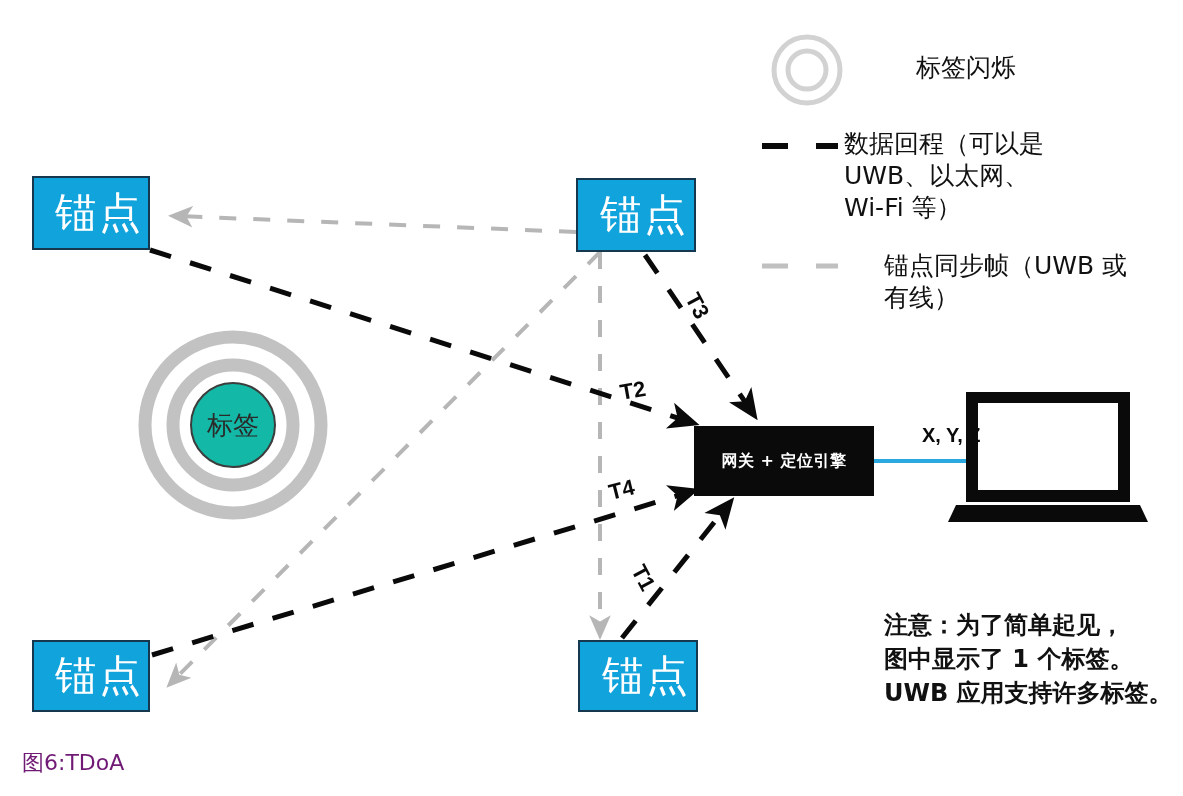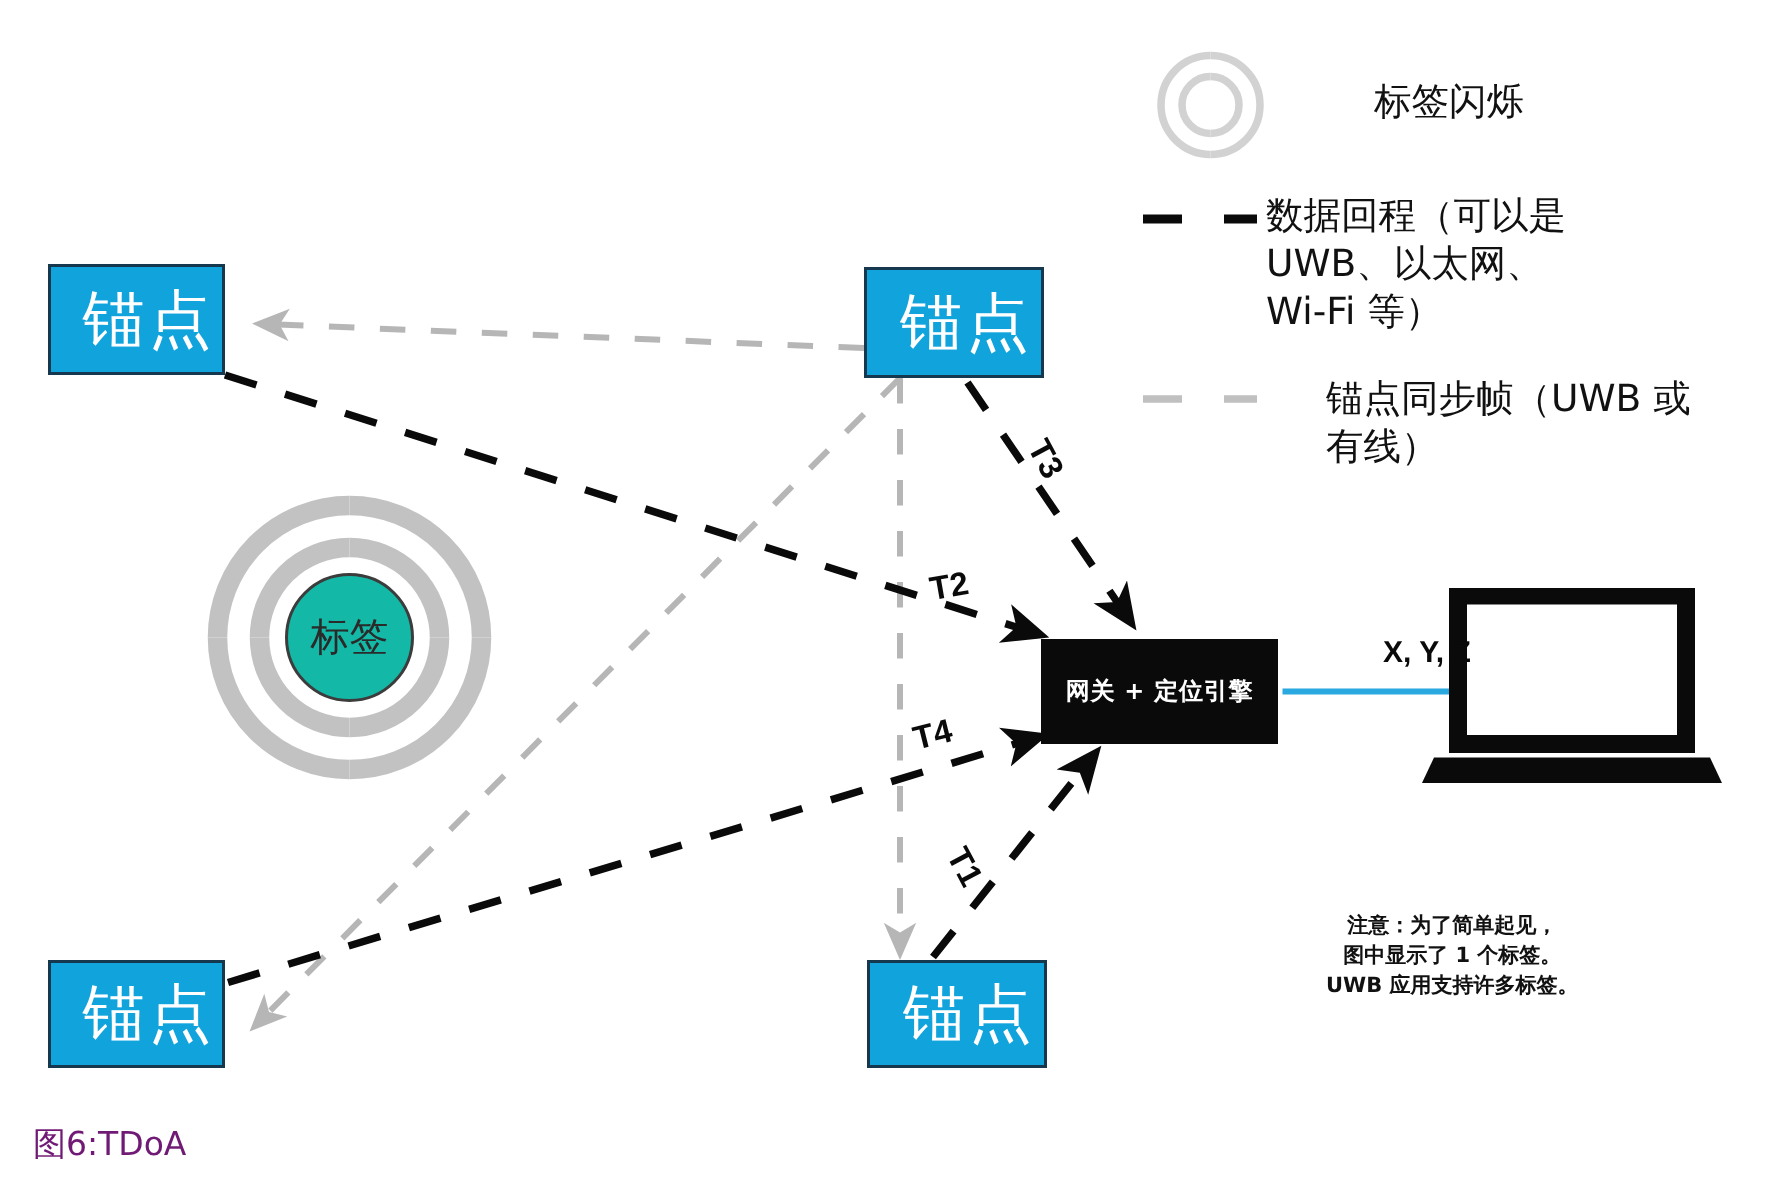--- a/index.html
+++ b/index.html
@@ -99,27 +99,26 @@
   .legend-text {
     position: absolute;
     font-size: 25px;
     color: #111111;
     line-height: 1.28;
     font-family: "DejaVu Sans", "Liberation Sans", sans-serif;
     white-space: pre-line;
   }
   .note-text {
     position: absolute;
-    font-size: 14px;
+    font-size: 24px;
     font-weight: bold;
     color: #111111;
     line-height: 1.42;
     font-family: "DejaVu Sans", "Liberation Sans", sans-serif;
     white-space: pre-line;
-    text-align: center;
   }
   .caption-text {
     position: absolute;
     font-size: 22px;
     color: #701a75;
     font-family: "DejaVu Sans", "Liberation Sans", sans-serif;
     white-space: nowrap;
   }
 </style>
 </head>
@@ -223,21 +222,21 @@
   </div>
 
   <div class="anchor-box" style="left:578px; top:640px; width:120px; height:72px;">
     <span class="anchor-label">锚点</span>
   </div>
 
   <div class="tag-circle" style="left:190px; top:382px; width:86px; height:86px;">
     <span class="tag-label">标签</span>
   </div>
 
-  <div class="gateway-box" style="left:694px; top:426px; width:158px; height:70px;text-align:center;">
+  <div class="gateway-box" style="left:694px; top:426px; width:180px; height:70px;text-align:center;">
     <span class="gateway-label">网关 + 定位引擎</span>
   </div>
 
   <div class="t-label" style="left:684px; top:293px; transform:rotate(62deg);">T3</div>
 
   <div class="t-label" style="left:620px; top:378px; transform:rotate(-10deg);">T2</div>
 
   <div class="t-label" style="left:609px; top:477px; transform:rotate(-14deg);">T4</div>
 
   <div class="t-label" style="left:630px; top:565px; transform:rotate(62deg);">T1</div>

